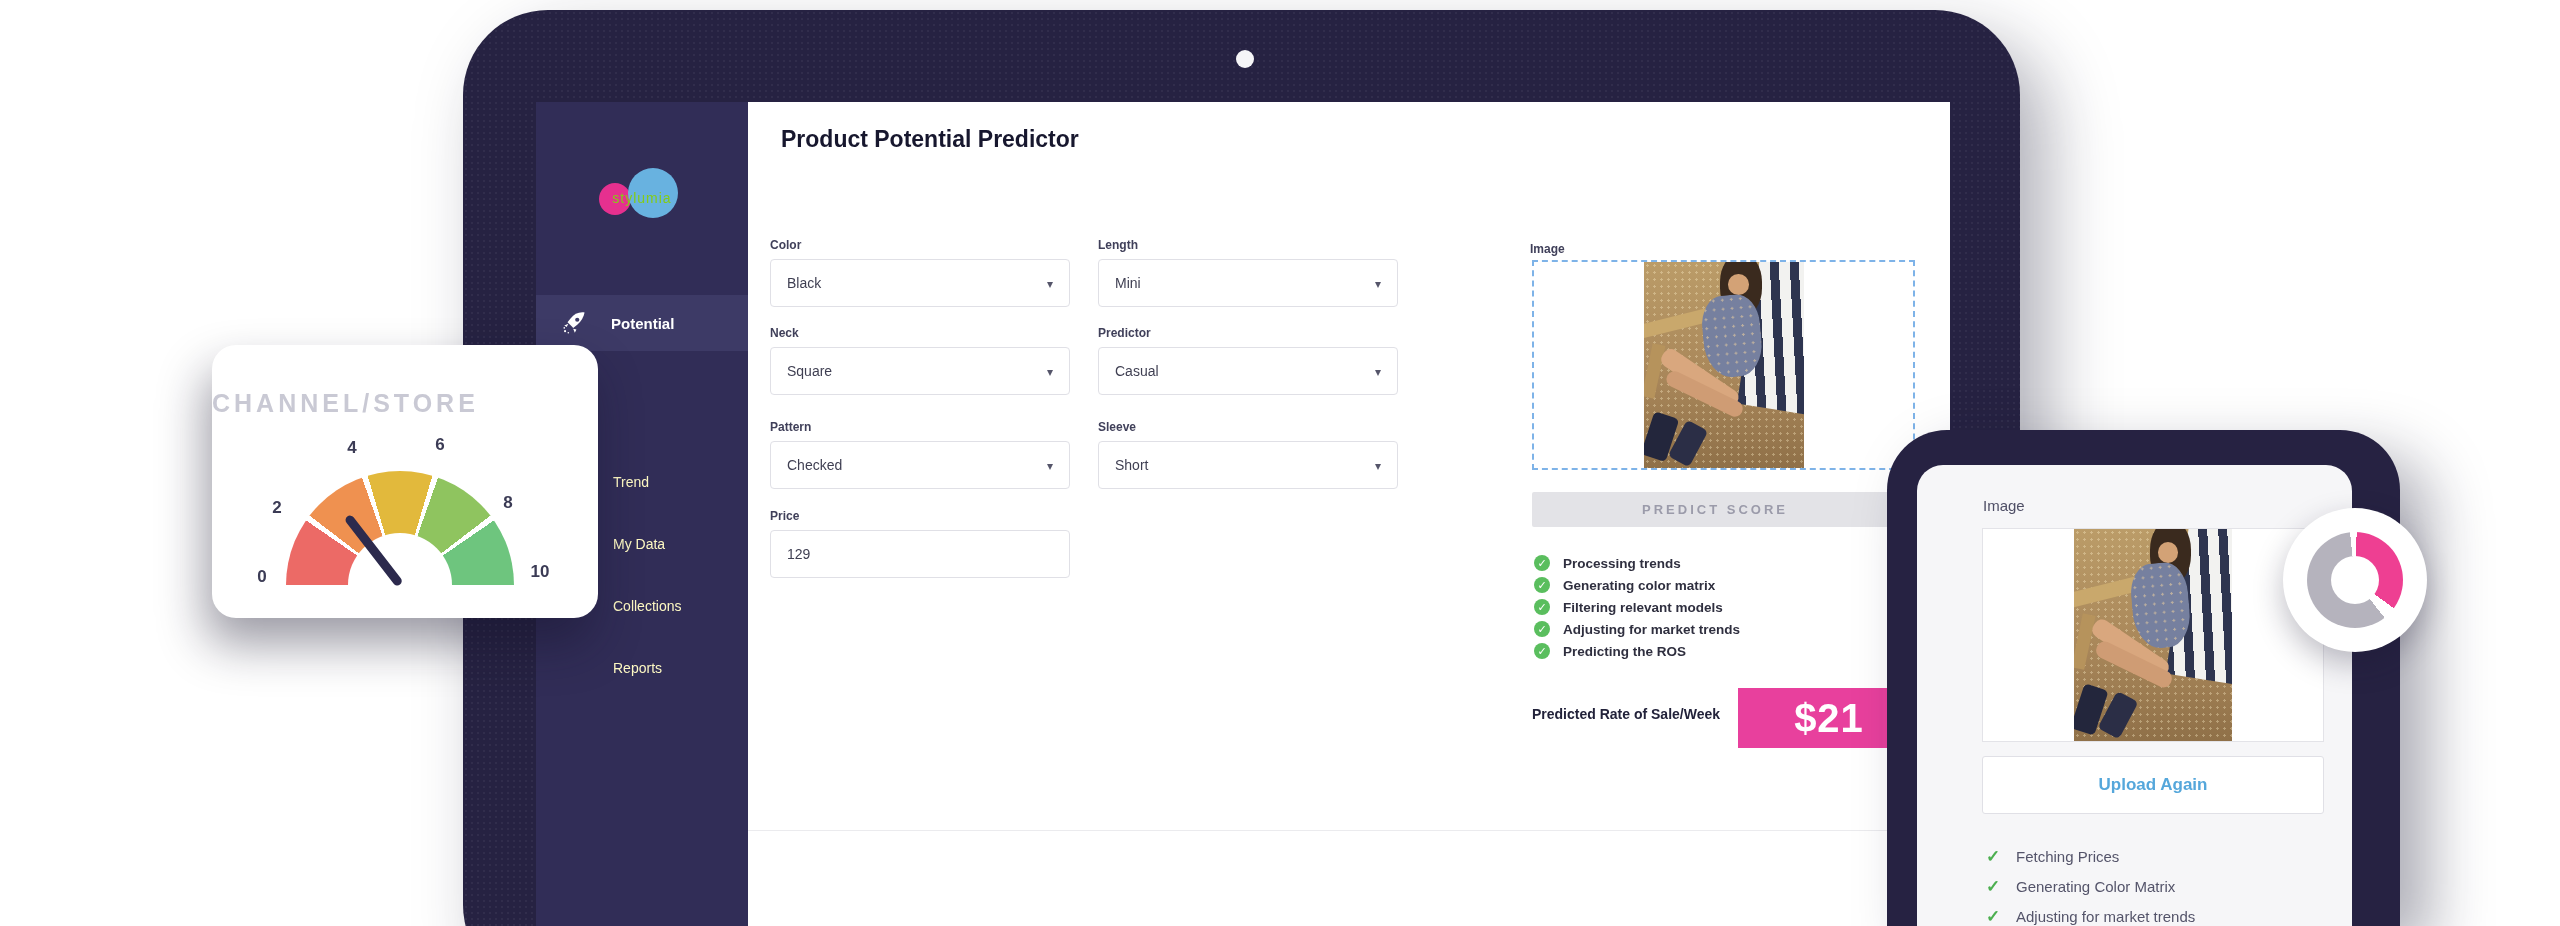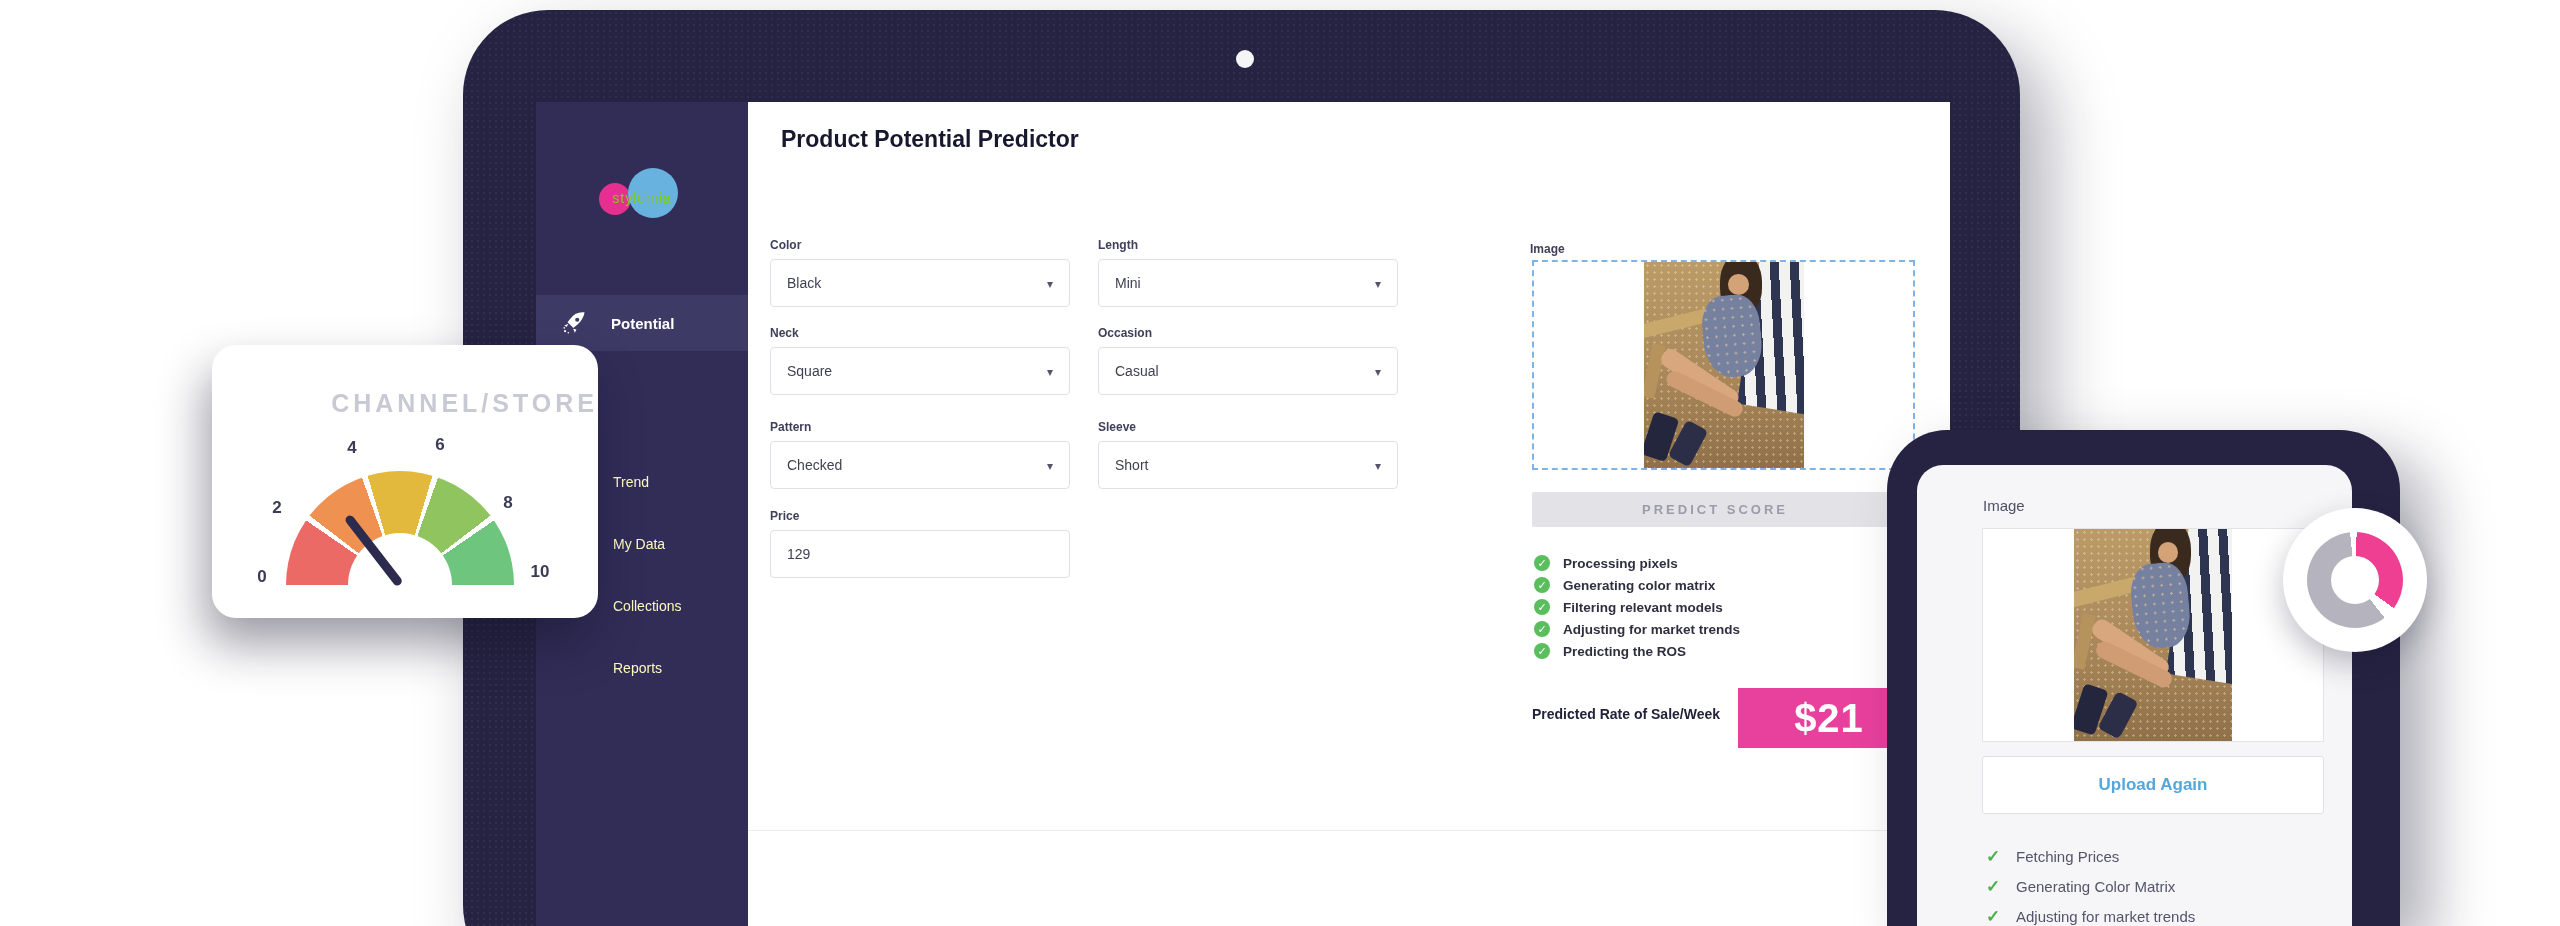--- a/index.html
+++ b/index.html
@@ -50,21 +50,21 @@
   .step-check::after{content:"✓";}
   .step-text{font-size:13.5px;font-weight:bold;color:#2f2f3f;}
   .pred-label{left:784px;top:604px;font-size:14px;font-weight:bold;color:#22223a;}
   .pred-badge{left:990px;top:586px;width:162px;height:60px;background:#e8409d;display:flex;align-items:center;justify-content:center;}
   .pred-value{color:#fff;font-size:40px;font-weight:bold;margin-left:20px;letter-spacing:1px;}
   .divider{left:0;top:728px;width:1202px;height:1px;background:#ebebee;}
 
   
   .gauge-card{left:212px;top:345px;width:386px;height:273px;background:#fff;border-radius:24px;
               box-shadow:-6px 26px 48px rgba(18,16,40,.42);}
-  .gauge-title{left:0;top:44px;width:100%;text-align:right;font-size:25px;font-weight:bold;
+  .gauge-title{left:0;top:44px;width:100%;text-align:left;font-size:25px;font-weight:bold;
                color:#c9c9d4;letter-spacing:4px;}
   .gauge-wrap{left:74px;top:126px;width:228px;height:114px;overflow:hidden;}
   .gauge-arc{position:absolute;left:0;top:0;width:228px;height:228px;border-radius:50%;}
   .gauge-hole{position:absolute;left:62px;top:62px;width:104px;height:104px;border-radius:50%;background:#fff;}
   .tick{position:absolute;font-size:17px;font-weight:bold;color:#3b3b55;transform:translate(-50%,-50%);}
   .needle{left:102px;top:235px;width:86px;height:9px;background:#2c2a4d;border-radius:5px;
           transform-origin:100% 50%;}
 
   
   .phone-frame{left:1887px;top:430px;width:513px;height:496px;background:#262242;
@@ -158,21 +158,21 @@
       </div>
     </div>
     <div class="abs field f-c1 f-r2">
       <div class="field-label">Neck</div>
       <div class="select">
         <span>Square</span>
         <span class="caret"></span>
       </div>
     </div>
     <div class="abs field f-c2 f-r2">
-      <div class="field-label">Occasion</div>
+      <div class="field-label">Predictor</div>
       <div class="select">
         <span>Casual</span>
         <span class="caret"></span>
       </div>
     </div>
     <div class="abs field f-c1 f-r3">
       <div class="field-label">Pattern</div>
       <div class="select">
         <span>Checked</span>
         <span class="caret"></span>
@@ -206,21 +206,21 @@
           <div class="leg2"></div>
           <div class="boot1"></div>
           <div class="boot2"></div>
       </div>
     </div>
     <div class="abs predict-btn">PREDICT SCORE</div>
 
     <div class="abs steps">
       <div class="step-row">
         <span class="step-check"></span>
-        <span class="step-text">Processing pixels</span>
+        <span class="step-text">Processing trends</span>
       </div>
       <div class="step-row">
         <span class="step-check"></span>
         <span class="step-text">Generating color matrix</span>
       </div>
       <div class="step-row">
         <span class="step-check"></span>
         <span class="step-text">Filtering relevant models</span>
       </div>
       <div class="step-row">

